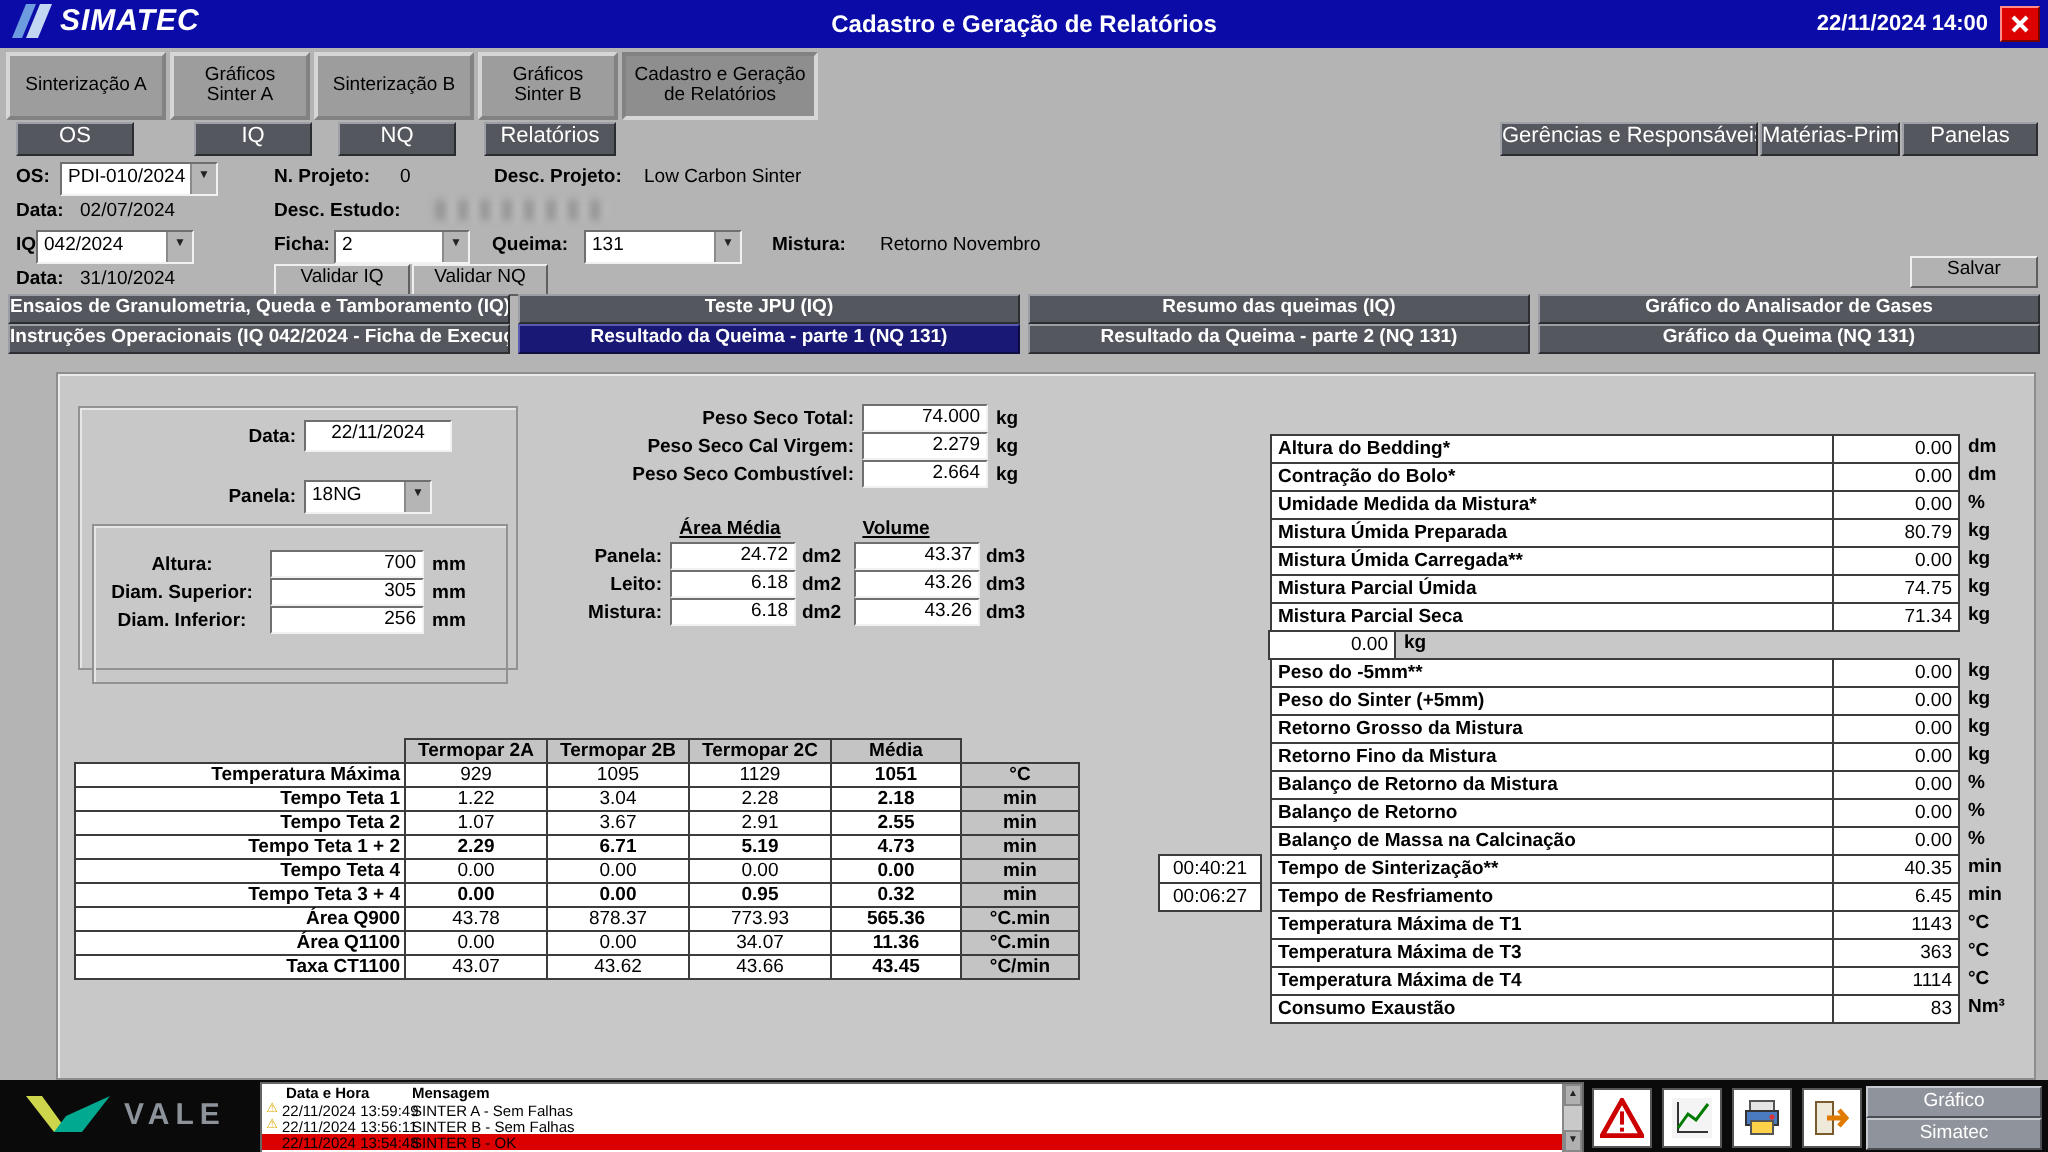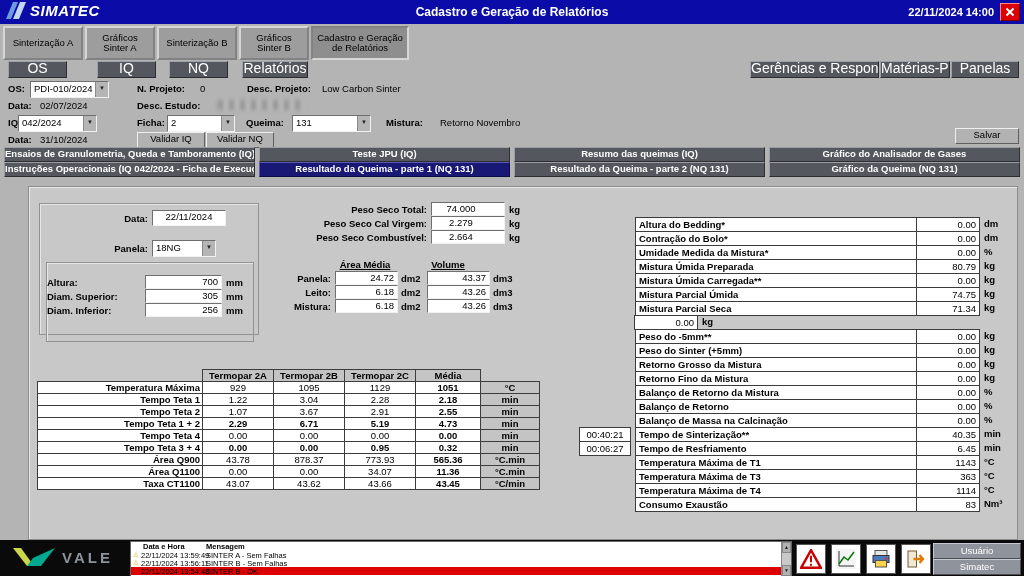--- a/index.html
+++ b/index.html
@@ -13,21 +13,21 @@
   .tb-datetime{color:#fff;font-size:11px;font-weight:bold}
   .tb-close{width:18px;height:16px;background:var(--alarm_red,#d40000);border:1px solid;border-color:#ff8a8a #700 #700 #ff8a8a;display:flex;align-items:center;justify-content:center;cursor:pointer}
   .tb-close svg{width:10px;height:10px}
   
   .main-tabs{position:absolute;top:26px;left:3px;display:flex;gap:2px;align-items:stretch}
   .main-tab{height:28px;background:#9d9d9d;border:2px outset #d6d6d6;display:flex;align-items:center;justify-content:center;text-align:center;font-size:9.5px;line-height:10px;padding:1px 2px;cursor:pointer}
   .main-tab:nth-child(1){width:72px}.main-tab:nth-child(2){width:62px}.main-tab:nth-child(3){width:72px}.main-tab:nth-child(4){width:62px}.main-tab:nth-child(5){width:90px}
   .main-tab.active{background:#8e8e8e;border-style:inset}
   
   .nav-row{position:absolute;top:61px;left:0;width:1024px;height:16px}
-  .nav-btn{position:absolute;top:0;height:15px;line-height:13px;text-align:center;background:var(--button_dark_gray,#54575d);color:#fff;font-size:14px;border:1px solid;border-color:#9da0a6 #2b2d31 #2b2d31 #9da0a6;cursor:pointer;white-space:nowrap;overflow:hidden}
+  .nav-btn{position:absolute;top:0;height:15px;line-height:13px;text-align:center;background:var(--button_dark_gray,#54575d);color:#fff;font-size:11px;border:1px solid;border-color:#9da0a6 #2b2d31 #2b2d31 #9da0a6;cursor:pointer;white-space:nowrap;overflow:hidden}
   .nav-left .nav-btn:nth-child(1){left:8px;width:57px}
   .nav-left .nav-btn:nth-child(2){left:97px;width:57px}
   .nav-left .nav-btn:nth-child(3){left:169px;width:57px}
   .nav-left .nav-btn:nth-child(4){left:242px;width:64px}
   .nav-right .nav-btn:nth-child(1){left:750px;width:127px}
   .nav-right .nav-btn:nth-child(2){left:880px;width:68px}
   .nav-right .nav-btn:nth-child(3){left:951px;width:66px}
   
   .form-area{position:absolute;top:79px;left:0;width:1024px;height:68px}
   .flbl{position:absolute;font-weight:bold;font-size:9.5px;white-space:nowrap}
@@ -42,26 +42,26 @@
   .rtabs{position:absolute;left:4px;width:1016px;display:grid;grid-template-columns:repeat(4,1fr);gap:4px}
   .rtab{height:13px;background:var(--button_dark_gray,#55585e);color:#fff;font-size:9.5px;font-weight:bold;line-height:12px;text-align:center;border:1px solid;border-color:#9b9ea4 #2c2e32 #2c2e32 #9b9ea4;white-space:nowrap;overflow:hidden;cursor:pointer}
   .rtab.active{background:var(--active_navy,#191975);border-color:#5a5ab0 #0c0c40 #0c0c40 #5a5ab0}
   
   .panel{position:absolute;left:28px;top:186px;width:988px;height:352px;background:var(--panel_gray,#c8c8c8);border:1px solid #8d8d8d;box-shadow:inset 1px 1px 0 #e9e9e9}
   .gbox,.innerbox{position:absolute;border:1px solid #929292;box-shadow:inset 1px 1px 0 #e6e6e6}
   .plbl{position:absolute;text-align:right;font-weight:bold;font-size:9.5px}
   .fieldbox{position:absolute;font-size:9.5px;line-height:12px;text-align:center}
   .dims{padding-top:12px}
   .dim-row,.peso-row,.av-row{display:flex;align-items:center;height:14px;font-size:9.5px}
-  .dim-lbl{width:88px;text-align:left;font-weight:bold;margin-right:10px}
+  .dim-lbl{width:88px;text-align:center;font-weight:bold;margin-right:0}
   .dim-field{width:72px;height:12px;text-align:right;padding-right:3px;line-height:11px}
   .dim-unit{font-weight:bold;margin-left:4px}
   .pesos{position:absolute;left:250px;top:15px}
   .peso-lbl{width:148px;text-align:right;font-weight:bold;margin-right:4px}
-  .peso-field{width:58px;height:12px;text-align:center;padding-right:14px;line-height:11px}
+  .peso-field{width:58px;height:12px;text-align:right;padding-right:3px;line-height:11px}
   .peso-unit{font-weight:bold;margin-left:4px}
   .av-head{position:absolute;font-weight:bold;text-decoration:underline;font-size:9.5px;text-align:center}
   .av-rows{position:absolute;left:208px;top:84px}
   .av-lbl{width:94px;text-align:right;font-weight:bold;margin-right:4px}
   .av-field{width:58px;height:12px;text-align:right;padding-right:3px;line-height:11px}
   .av-unit{width:26px;font-weight:bold;padding-left:3px}
   .av-field2{width:58px;height:12px;text-align:right;padding-right:3px;line-height:11px}
   .av-unit2{font-weight:bold;padding-left:3px}
   
   .thermo{position:absolute;left:8px;top:182px;border-collapse:collapse;font-size:9.5px}
@@ -604,15 +604,15 @@
         </svg>
     </div>
     <div class="icon-box">
       <svg viewBox="0 0 20 20">
           <rect x="2" y="2" width="8.5" height="16" fill="#efe9da" stroke="#7a5b2e"></rect>
           <path d="M7.5 10 H17 M13.5 6 L17 10 L13.5 14" stroke="#e07b00" stroke-width="2.4" fill="none"></path>
         </svg>
     </div>
   </div>
 
-  <div class="user-btn" style="top:3px">Usuário</div>
+  <div class="user-btn" style="top:3px">Gráfico</div>
   <div class="user-btn" style="top:19px">Simatec</div>
 </div>
 
 </body></html>

